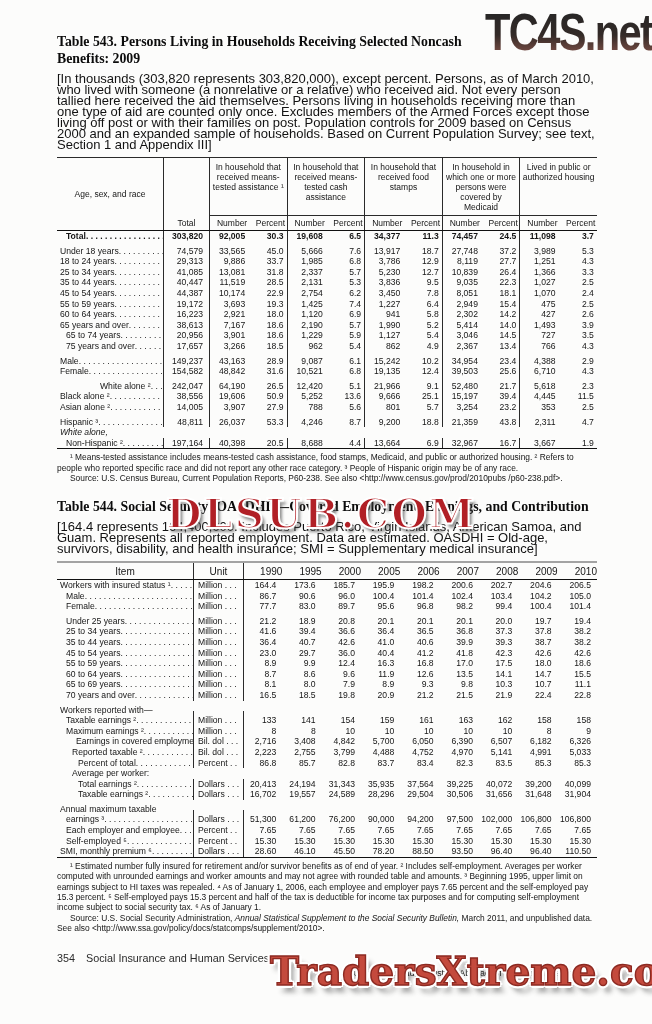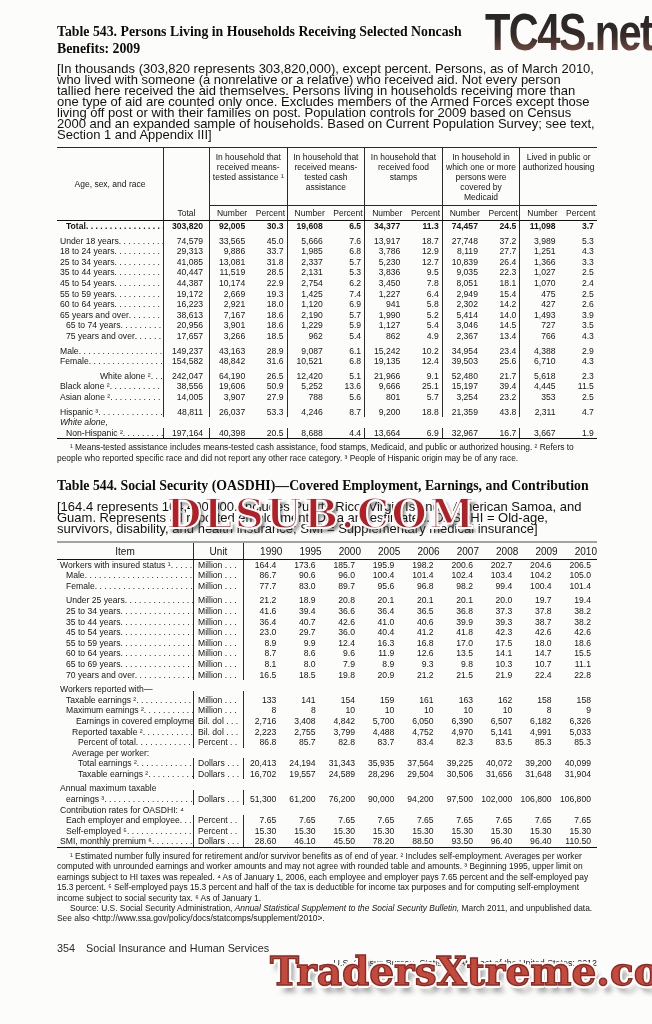--- a/index.html
+++ b/index.html
@@ -1,18 +1,18 @@
 <!DOCTYPE html>
 <html><head>
 <meta charset="utf-8">
 <style>
   html,body{margin:0;padding:0;}
   body{width:652px;height:1024px;background:#fcfcfb;position:relative;overflow:hidden;
        font-family:"Liberation Sans",sans-serif;color:#151515;}
-  .page{position:absolute;left:57px;top:24px;width:540px;}
+  .page{position:absolute;left:57px;top:34px;width:540px;}
 
   
   .tbl-title{font-family:"Liberation Serif",serif;font-weight:bold;font-size:13.8px;line-height:16.5px;color:#0c0c0c;margin:0 0 6px 0;}
   .intro{font-size:13px;line-height:11px;margin:0 0 7px 0;color:#121212;}
 
   
   :root{--c543:106px 46px repeat(5,45.2px 32.4px);--c544:136px 50px repeat(9,39.33px);}
   .grid{display:grid;align-items:end;}
   .t543 .grid{grid-template-columns:var(--c543);}
   .t544 .grid{grid-template-columns:var(--c544);}
@@ -226,21 +226,21 @@
           <div class="c-pct">2.4</div>
         </div>
         <div class="grid row">
           <div class="c-lbl">
             <div class="lbl">
               <span class="t" style="padding-left: 3px;">55 to 59 years</span>
               <div class="dots"></div>
             </div>
           </div>
           <div class="c-total bl">19,172</div>
-          <div class="c-num bl">2,669</div>
+          <div class="c-num bl">3,693</div>
           <div class="c-pct">19.3</div>
           <div class="c-num bl">1,425</div>
           <div class="c-pct">7.4</div>
           <div class="c-num bl">1,227</div>
           <div class="c-pct">6.4</div>
           <div class="c-num bl">2,949</div>
           <div class="c-pct">15.4</div>
           <div class="c-num bl">475</div>
           <div class="c-pct">2.5</div>
         </div>
@@ -454,20 +454,21 @@
           <div class="c-num bl">32,967</div>
           <div class="c-pct">16.7</div>
           <div class="c-num bl">3,667</div>
           <div class="c-pct">1.9</div>
         </div>
       </div>
     </div>
 
   <div class="fn">
     <p>¹ Means-tested assistance includes means-tested cash assistance, food stamps, Medicaid, and public or authorized housing. ² Refers to people who reported specific race and did not report any other race category. ³ People of Hispanic origin may be of any race.</p>
+    <p>Source: U.S. Census Bureau, Current Population Reports,  P60-238. See also &lt;http://www.census.gov/prod/2010pubs /p60-238.pdf&gt;.</p>
   </div>
 
   <div class="tbl-title sp544">
     <div>Table 544. Social Security (OASDHI)—Covered Employment, Earnings, and Contribution</div>
   </div>
   <p class="intro">[164.4 represents 164,400,000. Includes Puerto Rico, Virgin Islands, American Samoa, and Guam. Represents all reported employment. Data are estimated. OASDHI = Old-age, survivors, disability, and health insurance; SMI = Supplementary medical insurance]</p>
 
   <div class="t544" id="t544">
       <div class="grid h544">
         <div class="hitem">Item</div>
@@ -858,37 +859,20 @@
           <div class="c-yr">90,000</div>
           <div class="c-yr">94,200</div>
           <div class="c-yr">97,500</div>
           <div class="c-yr">102,000</div>
           <div class="c-yr">106,800</div>
           <div class="c-yr">106,800</div>
         </div>
         <div class="grid row">
           <div class="c-lbl">
             <div class="lbl">
-              <span class="t" style="padding-left: 3px;">Contribution rates for OASDHI: ⁴</span>
-            </div>
-          </div>
-          <div class="c-unit bl"></div>
-          <div class="c-yr bl2"></div>
-          <div class="c-yr"></div>
-          <div class="c-yr"></div>
-          <div class="c-yr"></div>
-          <div class="c-yr"></div>
-          <div class="c-yr"></div>
-          <div class="c-yr"></div>
-          <div class="c-yr"></div>
-          <div class="c-yr"></div>
-        </div>
-        <div class="grid row">
-          <div class="c-lbl">
-            <div class="lbl">
               <span class="t" style="padding-left: 9px;">Each employer and employee</span>
               <div class="dots"></div>
             </div>
           </div>
           <div class="c-unit bl">Percent . .</div>
           <div class="c-yr bl2">7.65</div>
           <div class="c-yr">7.65</div>
           <div class="c-yr">7.65</div>
           <div class="c-yr">7.65</div>
           <div class="c-yr">7.65</div>

